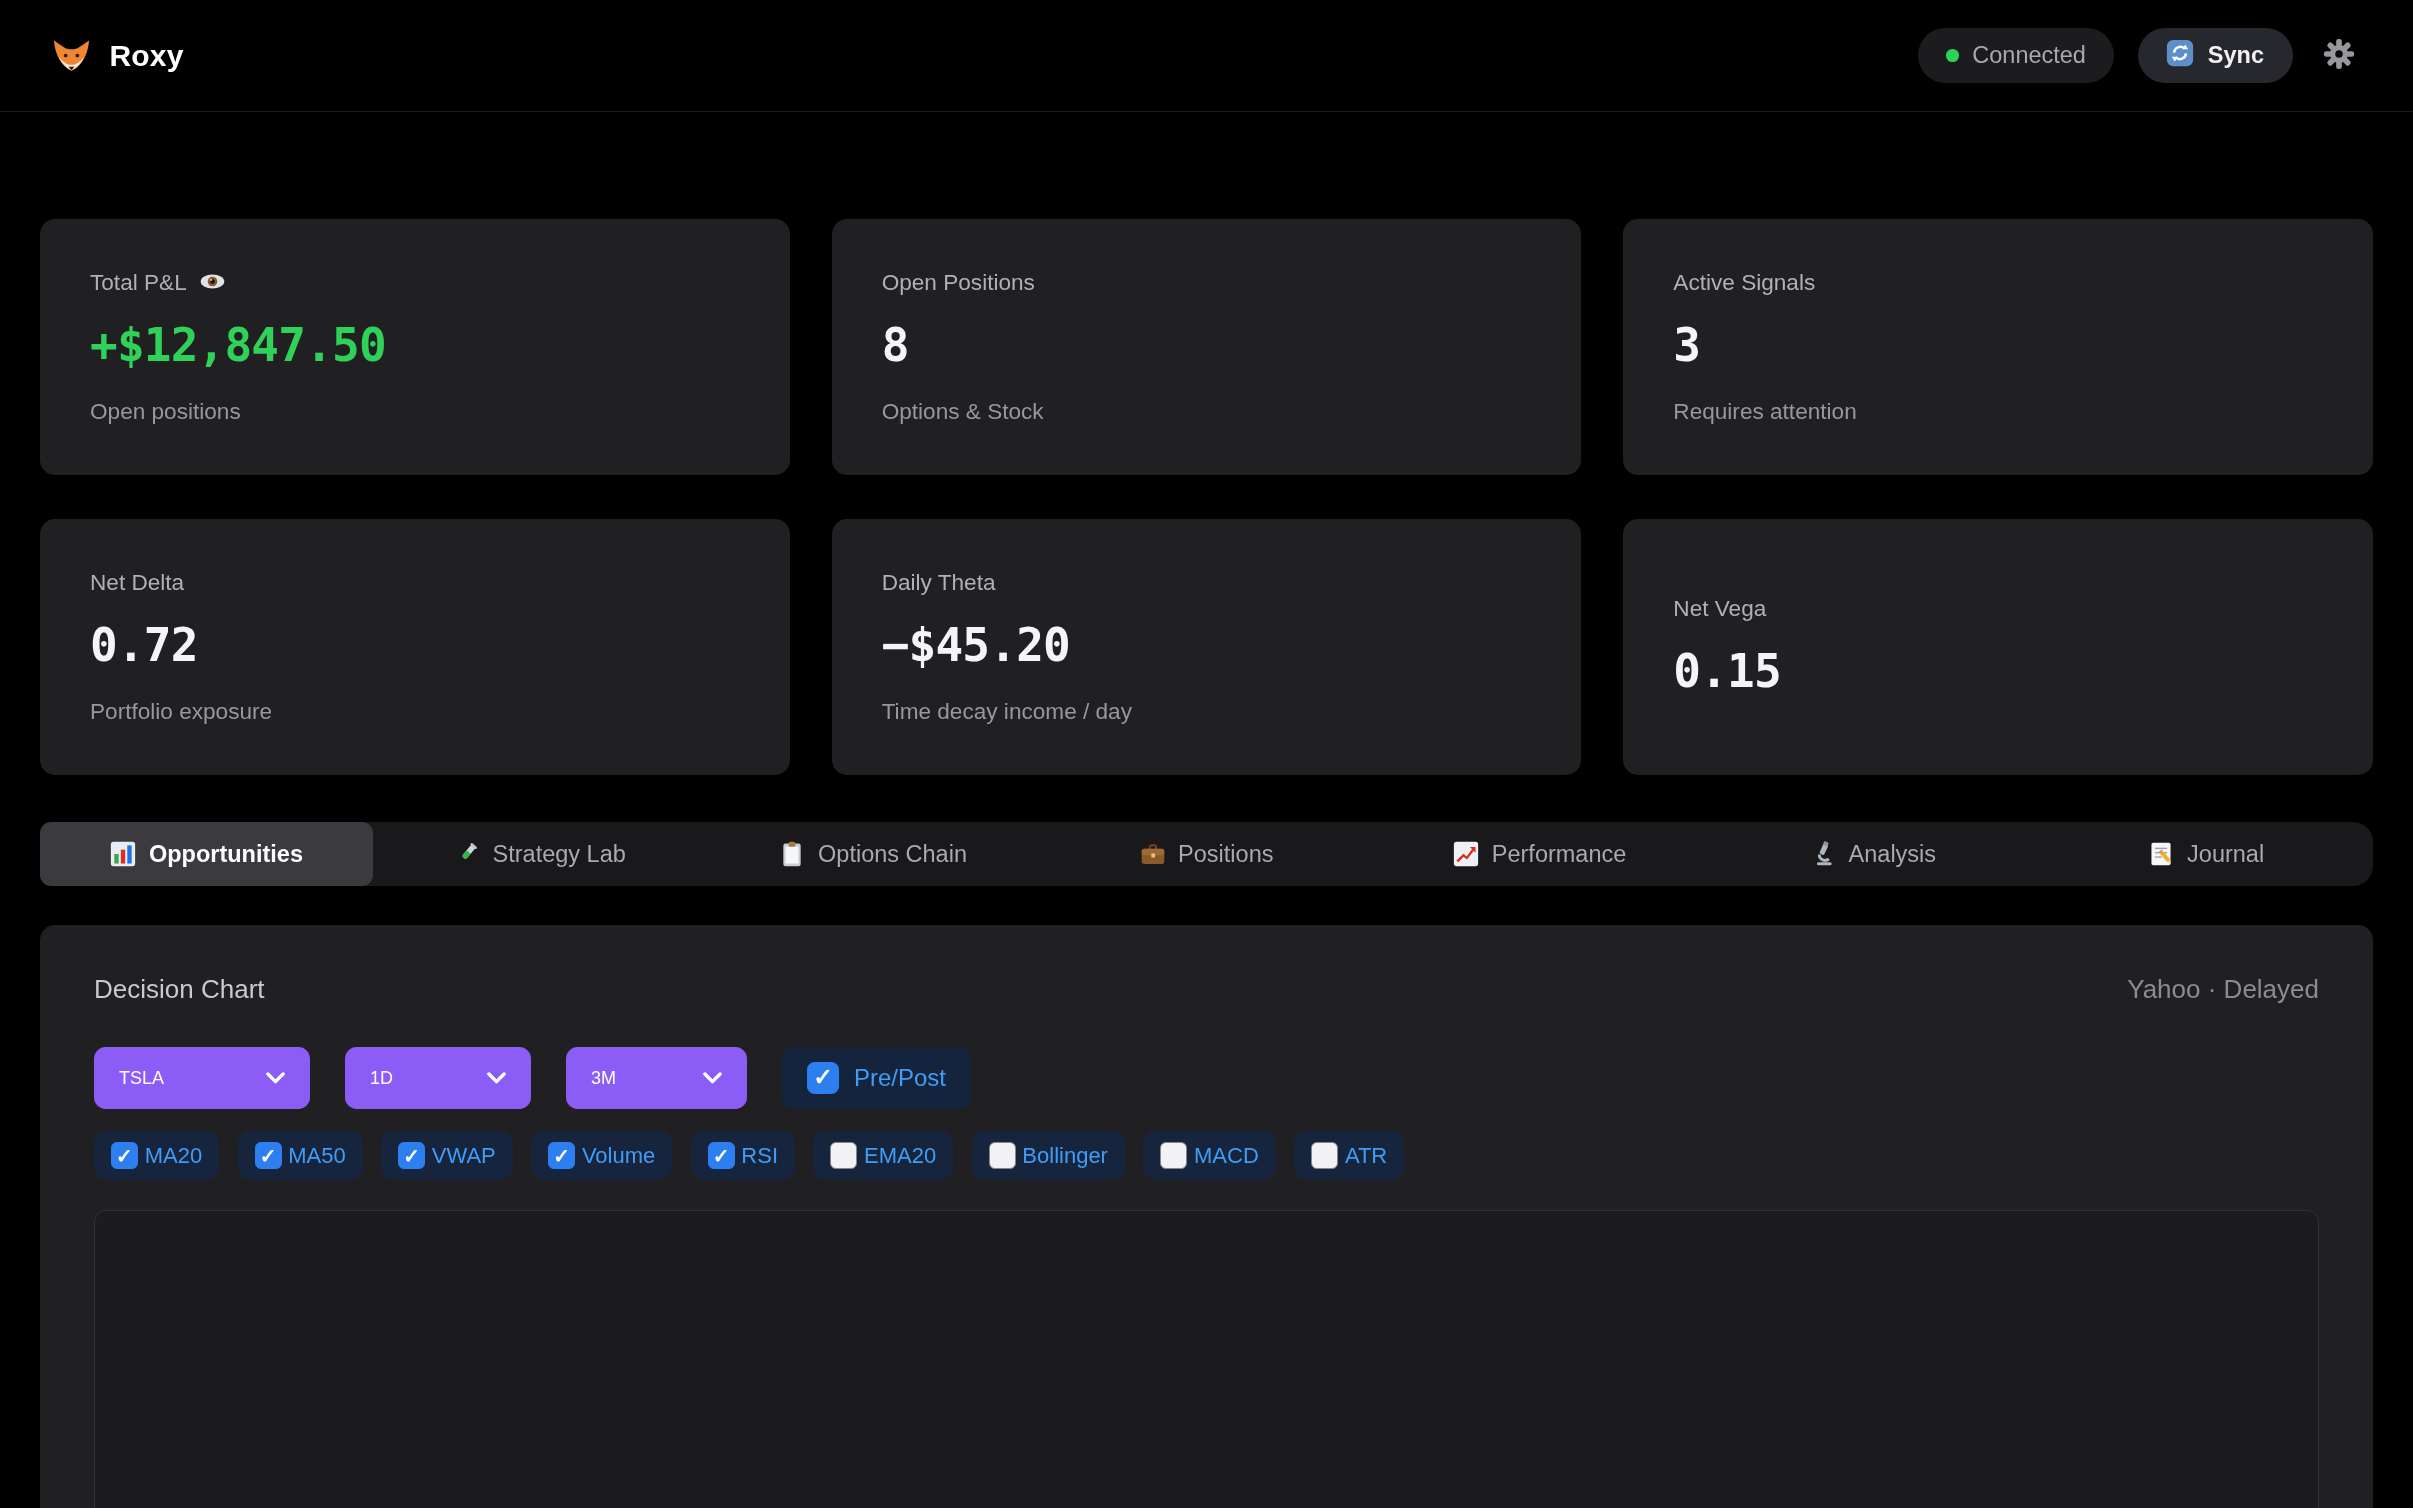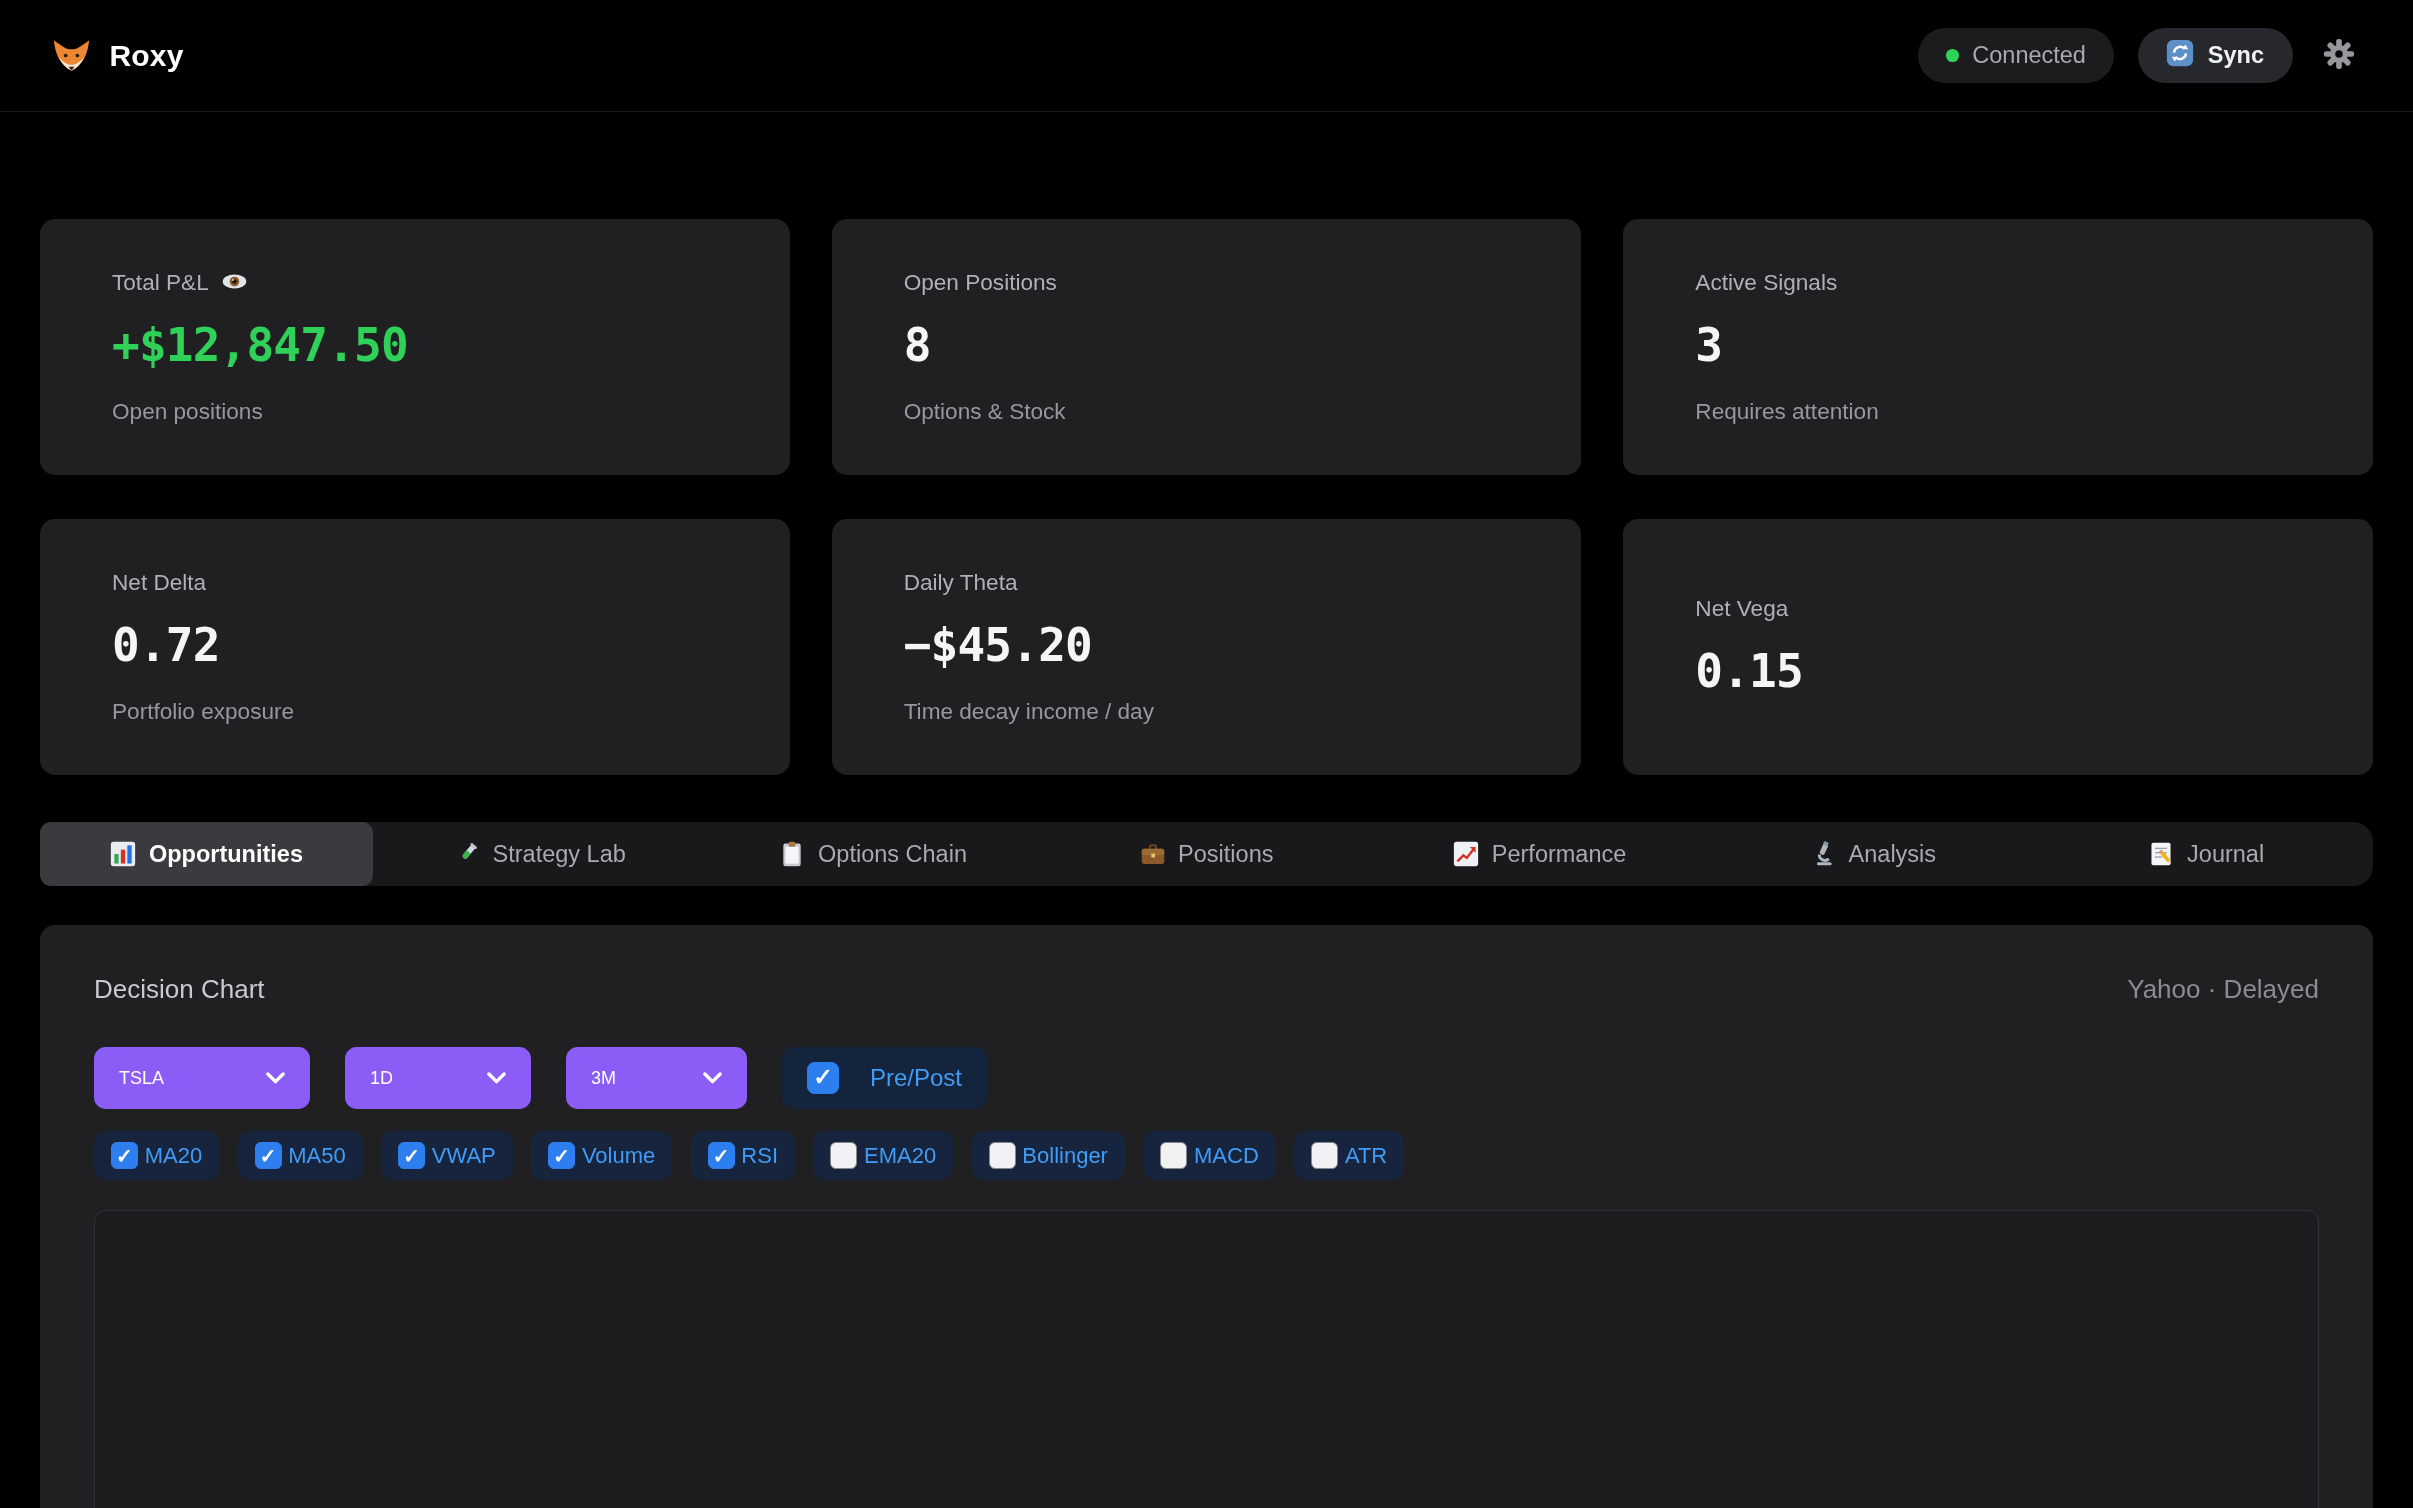--- a/index.html
+++ b/index.html
@@ -27,21 +27,21 @@
   .gearbtn { display:flex; align-items:center; justify-content:center; width:45px; height:45px; cursor:pointer; }
 
   
   .main { padding:0 40px; }
   .stats-grid {
     margin-top:107px; display:grid; grid-template-columns:repeat(3,1fr);
     column-gap:42px; row-gap:44px;
   }
   .stat-card {
     background:#202023; border-radius:15px; height:256px; box-sizing:border-box;
-    padding:0 72px; display:flex; flex-direction:column; justify-content:center;
+    padding:0 50px; display:flex; flex-direction:column; justify-content:center;
   }
   .stat-label-row { display:flex; align-items:center; gap:13.4px; }
   .stat-label { color:#b0b0b5; font-size:22.6px; }
   .stat-value {
     margin-top:22px; font-family:"DejaVu Sans Mono", monospace; font-weight:700;
     font-size:46px; color:#f5f5f7; letter-spacing:-0.8px;
   }
   .stat-value.green { color:#30d158; }
   .stat-sub { margin-top:27px; color:#97979c; font-size:22.6px; }
 
@@ -67,21 +67,21 @@
   .panel-source { color:#8b8b90; font-size:26px; }
 
   .controls { margin-top:42px; display:flex; align-items:center; gap:35px; }
   .select {
     display:flex; align-items:center; justify-content:space-between;
     background:#8b5cf6; border-radius:11.7px; height:62px; padding:0 25px;
     color:#fff; font-size:18px; box-sizing:border-box; cursor:pointer;
   }
   .select.w1 { width:216px; } .select.w2 { width:186px; } .select.w3 { width:181px; }
   .toggle-pill {
-    display:flex; align-items:center; gap:31px; background:#15243d;
+    display:flex; align-items:center; gap:15px; background:#15243d;
     border-radius:11.7px; height:62px; padding:0 25px; box-sizing:border-box; cursor:pointer;
   }
   .toggle-pill .lbl { color:#409cf7; font-size:24px; }
 
   .indicators { margin-top:22px; display:flex; align-items:center; gap:18.4px; }
   .ind-pill {
     display:flex; align-items:center; gap:6.7px; background:#16253d;
     border-radius:12.6px; height:49px; padding:0 17px; box-sizing:border-box; cursor:pointer;
   }
   .ind-pill .lbl { color:#409cf7; font-size:22px; }

